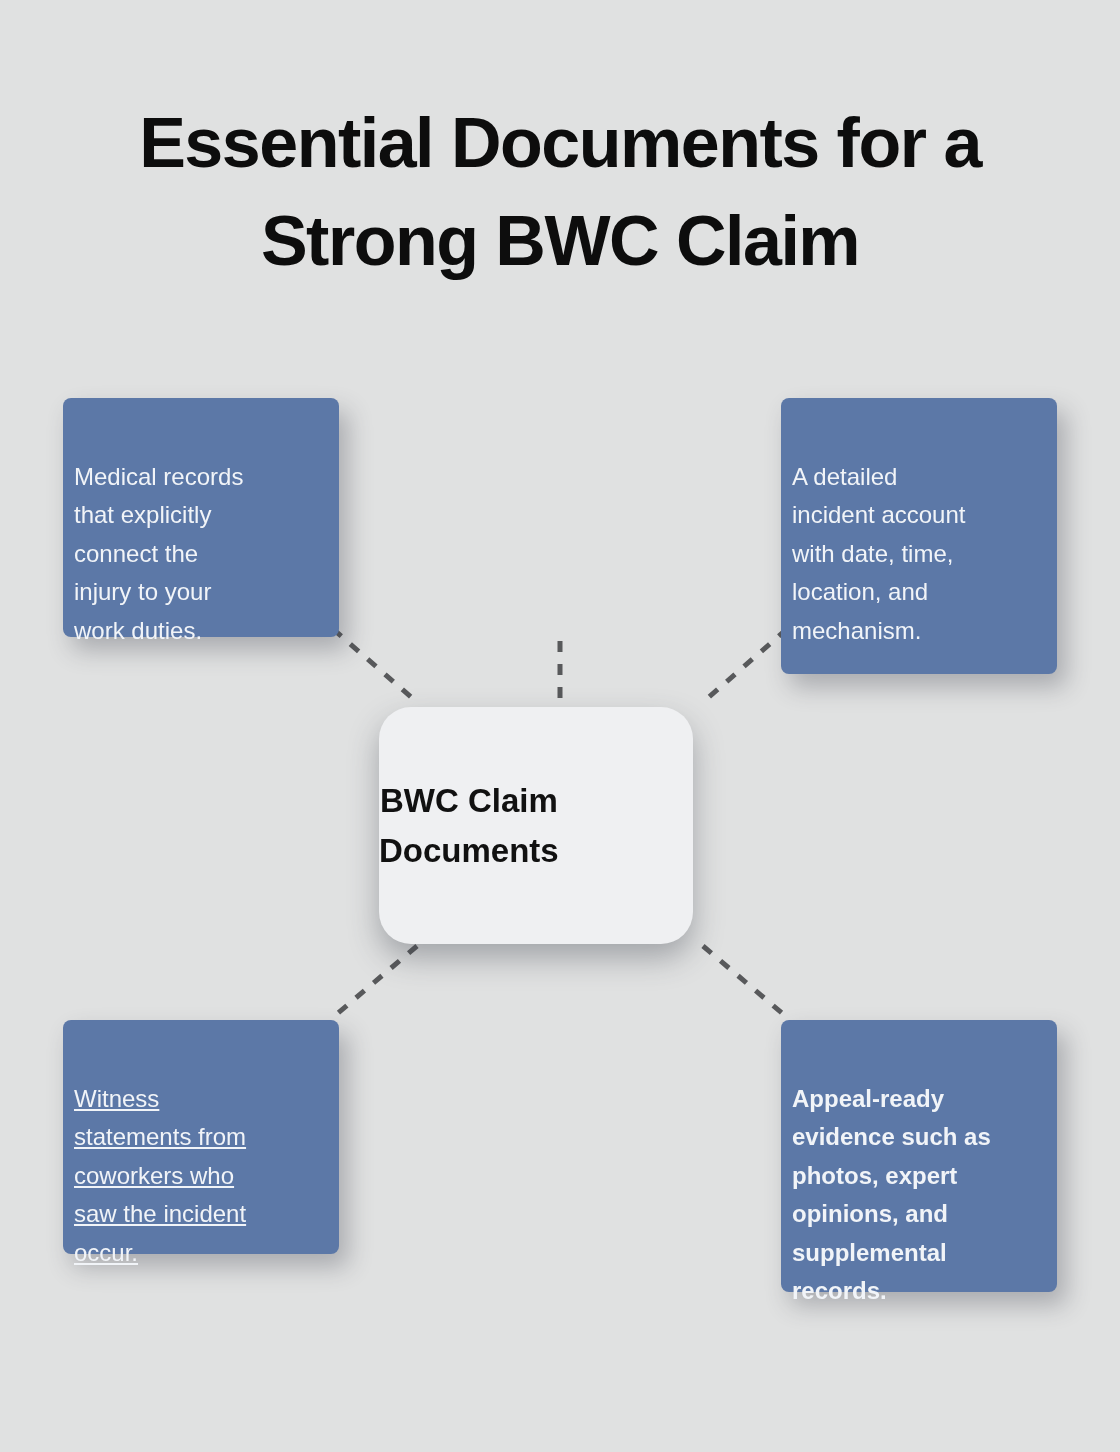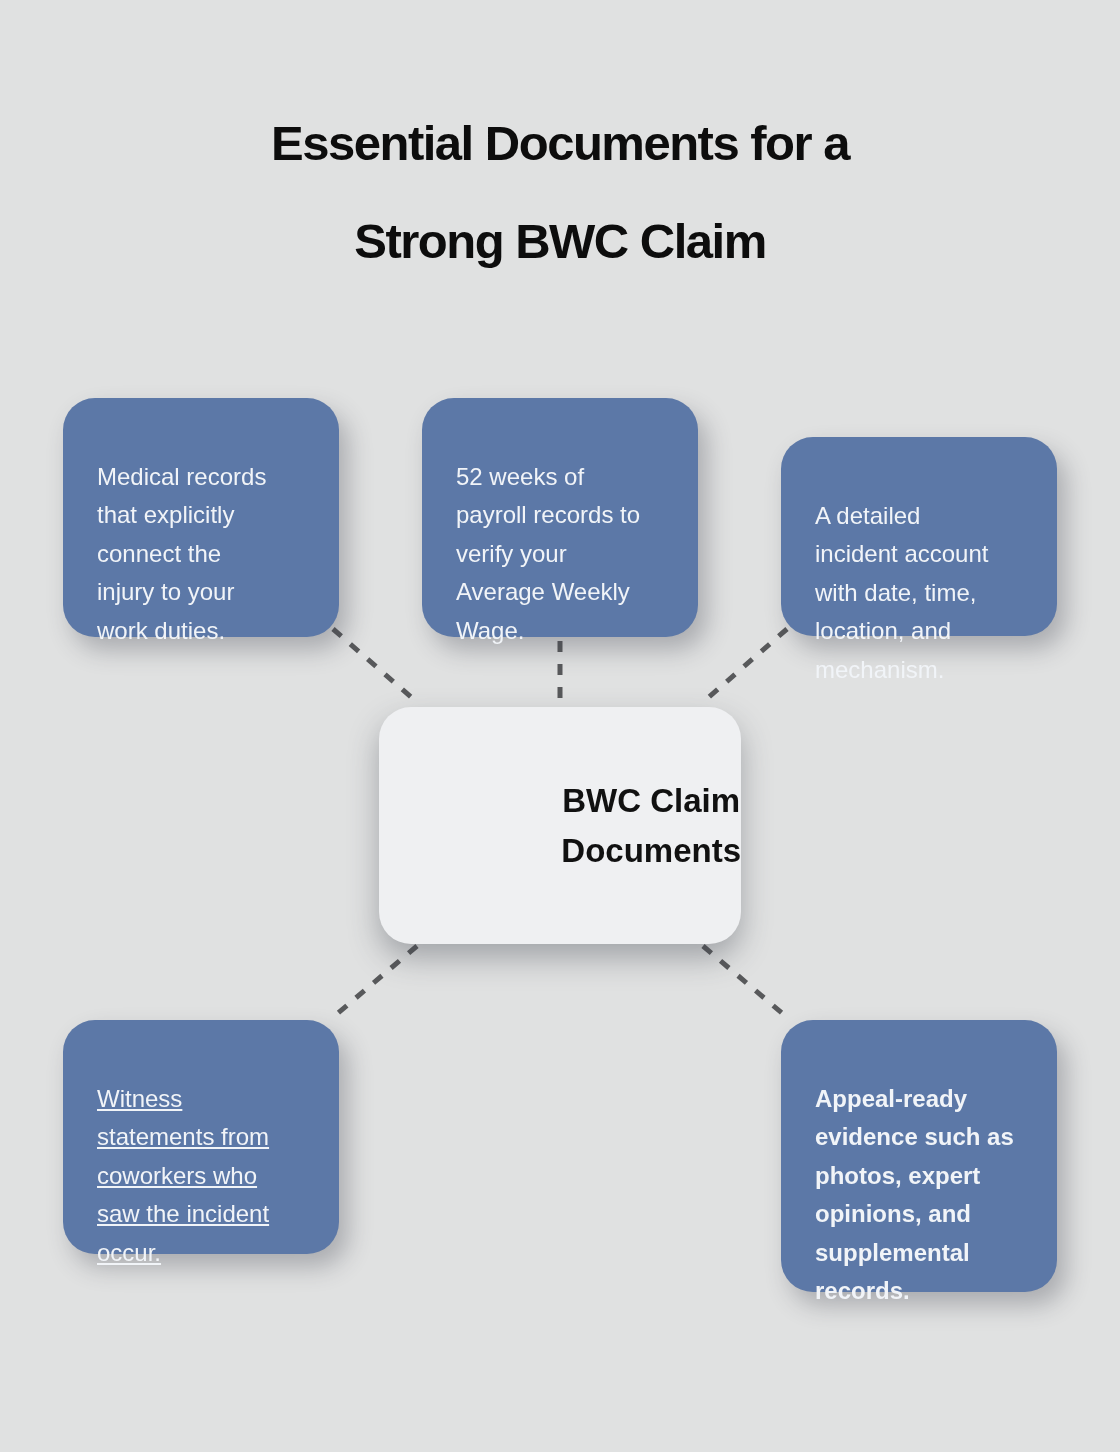--- a/index.html
+++ b/index.html
@@ -10,65 +10,65 @@
     background: var(--bg, #E0E1E1);
     overflow: hidden;
     font-family: "Liberation Sans", sans-serif;
   }
   .title {
     position: absolute;
     top: 94px;
     left: 0;
     width: 1120px;
     text-align: center;
-    font-size: 49px;
+    font-size: 70px;
     line-height: 98px;
     font-weight: 800;
     letter-spacing: -1.5px;
     color: var(--title-text, #0D0D0D);
     white-space: pre-line;
   }
   .connectors {
     position: absolute;
     left: 0; top: 0;
     width: 1120px; height: 1452px;
   }
   .connectors line {
     stroke: var(--connector, #58595B);
     stroke-width: 5;
     stroke-dasharray: 11 12;
   }
   .node {
     position: absolute;
     width: 276px;
     background: var(--node-fill, #5C78A7);
-    border-radius: 32px;
+    border-radius: 8px;
     box-shadow: 9px 13px 24px rgba(60, 65, 75, 0.33);
     box-sizing: border-box;
-    padding: 21px 16px 0 34px;
+    padding: 21px 16px 0 11px;
     color: var(--node-text, #F1F4F8);
     font-size: 24px;
     line-height: 38.5px;
     white-space: pre-line;
   }
   .n1 { left: 63px;  top: 398px; height: 239px; }
   .n2 { left: 422px; top: 398px; height: 239px; }
-  .n3 { left: 781px; top: 398px; height: 199px; margin-top: 39px; }
+  .n3 { left: 781px; top: 398px; height: 276px; }
   .n4 { left: 63px;  top: 1020px; height: 234px; text-decoration: underline; }
   .n5 { left: 781px; top: 1020px; height: 272px; font-weight: bold; }
   .center-node {
     position: absolute;
     left: 379px; top: 707px;
-    width: 362px; height: 237px;
+    width: 314px; height: 237px;
     background: var(--center-fill, #EFF0F2);
     border-radius: 32px;
     box-shadow: 0 14px 30px rgba(60, 65, 75, 0.38);
     display: flex;
     align-items: center;
-    justify-content: flex-end;
+    justify-content: flex-start;
     text-align: center;
     color: var(--center-text, #111111);
     font-size: 33px;
     font-weight: 700;
     line-height: 50px;
     white-space: pre-line;
   }
 </style>
 </head>
 <body>
@@ -87,27 +87,20 @@
   </svg>
 
   <div class="node n1">
     <span>Medical records
 that explicitly
 connect the
 injury to your
 work duties.</span>
   </div>
 
-  <div class="node n2">
-    <span>52 weeks of
-payroll records to
-verify your
-Average Weekly
-Wage.</span>
-  </div>
 
   <div class="node n3">
     <span>A detailed
 incident account
 with date, time,
 location, and
 mechanism.</span>
   </div>
 
   <div class="center-node">

